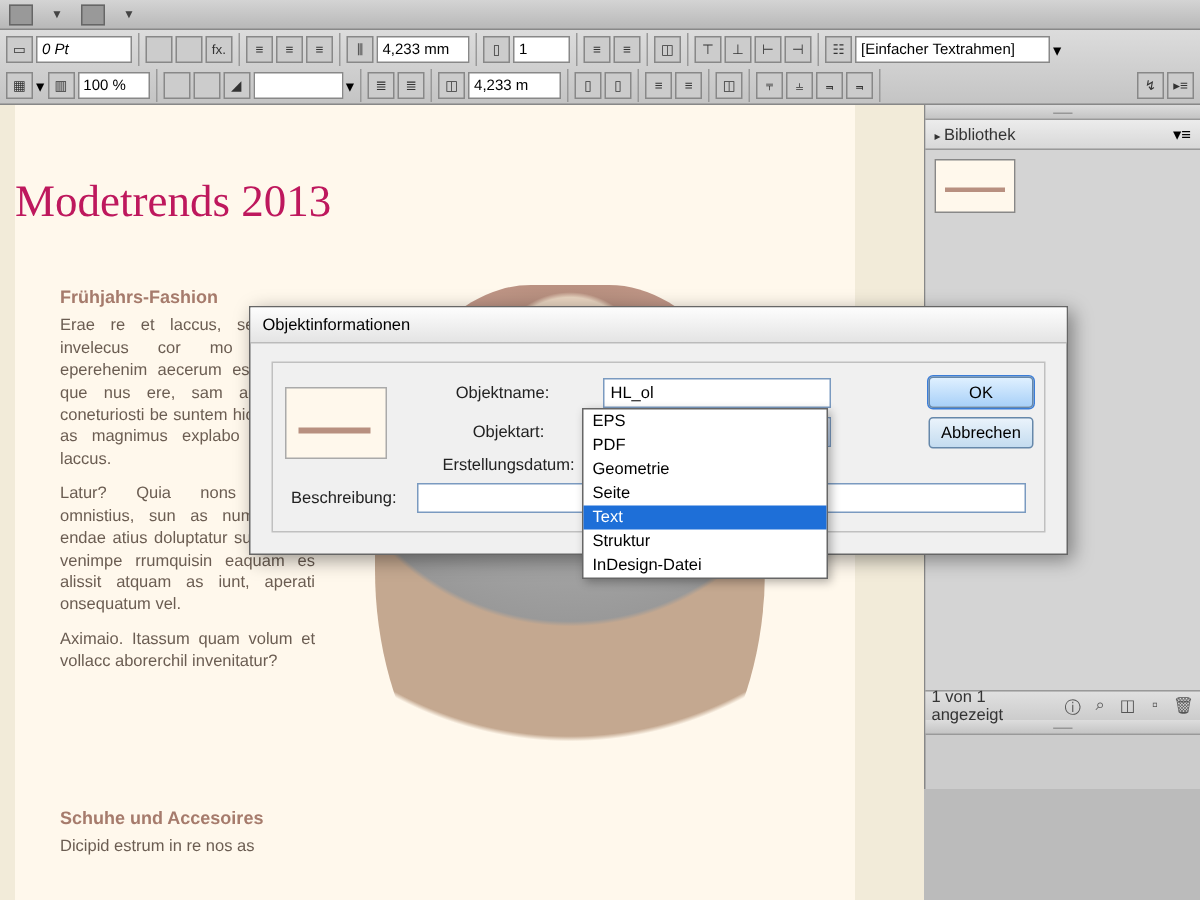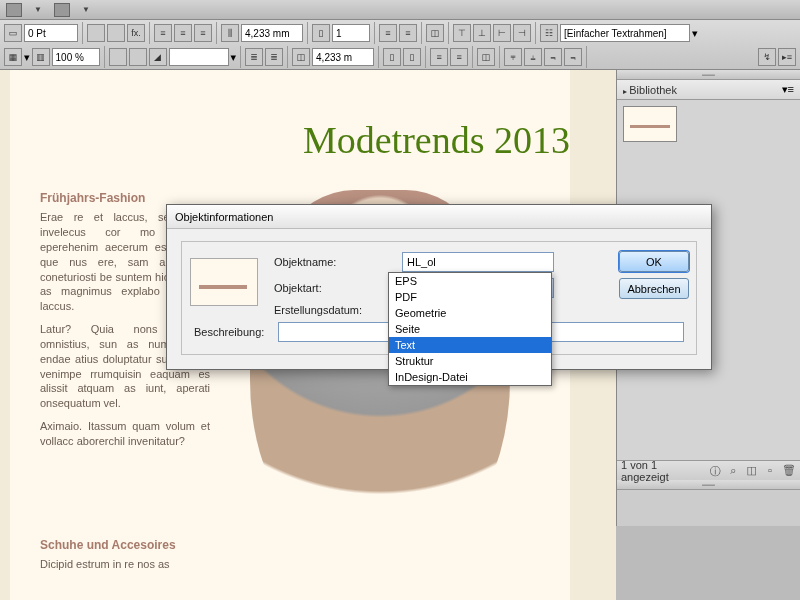--- a/index.html
+++ b/index.html
@@ -10,21 +10,21 @@
 .menubar .drop { font-size: 8px; color: #444; }
 
 .toolbar { background: linear-gradient(#dcdcdc,#c4c4c4); height: 50px; border-bottom: 1px solid #888; display: flex; flex-wrap: wrap; align-items: center; padding: 2px 4px; gap: 2px; }
 .tbtn { width: 18px; height: 18px; background: #ccc; border: 1px solid #888; display: flex; align-items: center; justify-content: center; font-size: 9px; color: #333; }
 .tinput { height: 18px; border: 1px solid #888; background: #fff; padding: 0 3px; font-size: 10px; }
 .sep { width: 1px; height: 22px; background: #999; margin: 0 2px; }
 .row { display: flex; align-items: center; gap: 2px; width: 100%; }
 
 .canvas { position: absolute; top: 70px; left: 0; width: 616px; height: 530px; background: #f2ebd9; overflow: hidden; }
 .page { position: absolute; top: 0; left: 10px; width: 560px; height: 600px; background: #fff8ec; }
-.page h1 { font-family: Georgia, serif; font-size: 38px; font-weight: normal; color: #4d7c0f; text-align: right; margin-top: 48px; }
+.page h1 { font-family: Georgia, serif; font-size: 30px; font-weight: normal; color: #be185d; text-align: left; margin-top: 48px; }
 .col { position: absolute; left: 30px; top: 120px; width: 170px; font-size: 10px; color: #6b5d52; line-height: 1.35; font-family: Georgia, serif; }
 .col h3 { color: #a67b6c; font-size: 12px; margin-bottom: 4px; font-weight: bold; }
 .col p { margin-bottom: 8px; text-align: justify; }
 .photo { position: absolute; left: 240px; top: 120px; width: 260px; height: 380px; background: radial-gradient(circle at 50% 15%, #3a2a22 0%, #8b6f5c 8%, #e8d4c0 9%, #e8d4c0 14%, #b89080 15%, #c4998a 28%, #aaa 29%, #999 48%, #c4a890 49%, #c4a890 70%, transparent 71%); border-radius: 40% 40% 50% 50%; }
 
 .panelcol { position: absolute; right: 0; top: 70px; width: 184px; height: 456px; background: #ccc; border-left: 1px solid #888; }
 .panelhead { background: linear-gradient(#ddd,#c4c4c4); height: 10px; border-bottom: 1px solid #999; text-align: center; font-size: 7px; color: #666; }
 .paneltitle { background: linear-gradient(#ececec,#d8d8d8); height: 20px; border-bottom: 1px solid #999; padding: 3px 6px; display: flex; align-items: center; justify-content: space-between; }
 .paneltitle span:first-child { color: #333; font-size: 11px; }
 .paneltitle span:first-child::before { content: "▸ "; font-size: 8px; }
@@ -32,21 +32,21 @@
 .thumb { width: 54px; height: 36px; background: #fff8ec; border: 1px solid #888; position: relative; }
 .thumb::after { content: ""; position: absolute; top: 18px; left: 6px; width: 40px; height: 3px; background: #b89080; }
 .panelfoot { background: linear-gradient(#e0e0e0,#ccc); height: 20px; border-top: 1px solid #999; display: flex; align-items: center; padding: 0 4px; gap: 6px; font-size: 10px; color: #333; }
 .panelfoot .ico { width: 14px; height: 14px; color: #555; font-size: 11px; text-align: center; }
 
 .dialog { position: absolute; left: 166px; top: 204px; width: 546px; background: #f0f0f0; border: 1px solid #666; box-shadow: 3px 3px 12px rgba(0,0,0,0.4); }
 .dtitle { background: linear-gradient(#fdfdfd,#e4e4e4); height: 24px; padding: 4px 8px; border-bottom: 1px solid #bbb; display: flex; justify-content: space-between; align-items: center; }
 .dbody { padding: 12px 14px 14px; }
 .fieldset { border: 1px solid #c0c0c0; padding: 10px 12px 12px; position: relative; }
 .drow { display: flex; align-items: center; margin-bottom: 6px; }
-.drow label { width: 130px; text-align: left; margin-right: 6px; color: #222; }
+.drow label { width: 130px; text-align: center; margin-right: 6px; color: #222; }
 .drow input, .drow .combo { flex: 1; height: 20px; border: 1px solid #7a9ac0; background: #fff; padding: 0 4px; font-size: 11px; }
 .combo { position: relative; display: flex; align-items: center; justify-content: space-between; }
 .combo .arr { width: 16px; height: 18px; background: linear-gradient(#d8e4f4,#b0c8e8); border-left: 1px solid #7a9ac0; text-align: center; font-size: 8px; line-height: 18px; color: #244; position: absolute; right: 0; top: 0; }
 .leftthumb { position: absolute; left: 8px; top: 16px; width: 68px; height: 48px; background: #fff8ec; border: 1px solid #aaa; }
 .leftthumb::after { content: ""; position: absolute; top: 26px; left: 8px; width: 48px; height: 4px; background: #b89080; }
 .inner { margin-left: 80px; }
 .descrow { display: flex; align-items: center; gap: 14px; margin-top: 2px; }
 .descrow label { color: #222; }
 .descrow input { flex: 1; height: 20px; border: 1px solid #7a9ac0; background: #fff; }
 .dbtns { position: absolute; right: 22px; top: 46px; display: flex; flex-direction: column; gap: 6px; }
@@ -63,21 +63,21 @@
 <div class="menubar">
   <span class="mico"></span>
   <span class="drop">▼</span>
   <span class="mico"></span>
   <span class="drop">▼</span>
 </div>
 
 <div class="toolbar">
   <div class="row">
     <span class="tbtn">▭</span>
-    <input class="tinput" style="width: 54px;" value="0 Pt">
+    <input class="tinput" style="width: 64px; font-style: italic;" value="0 Pt">
     <span class="sep"></span>
     <span class="tbtn"></span>
     <span class="tbtn"></span>
     <span class="tbtn">fx.</span>
     <span class="sep"></span>
     <span class="tbtn">≡</span>
     <span class="tbtn">≡</span>
     <span class="tbtn">≡</span>
     <span class="sep"></span>
     <span class="tbtn">⫼</span>

